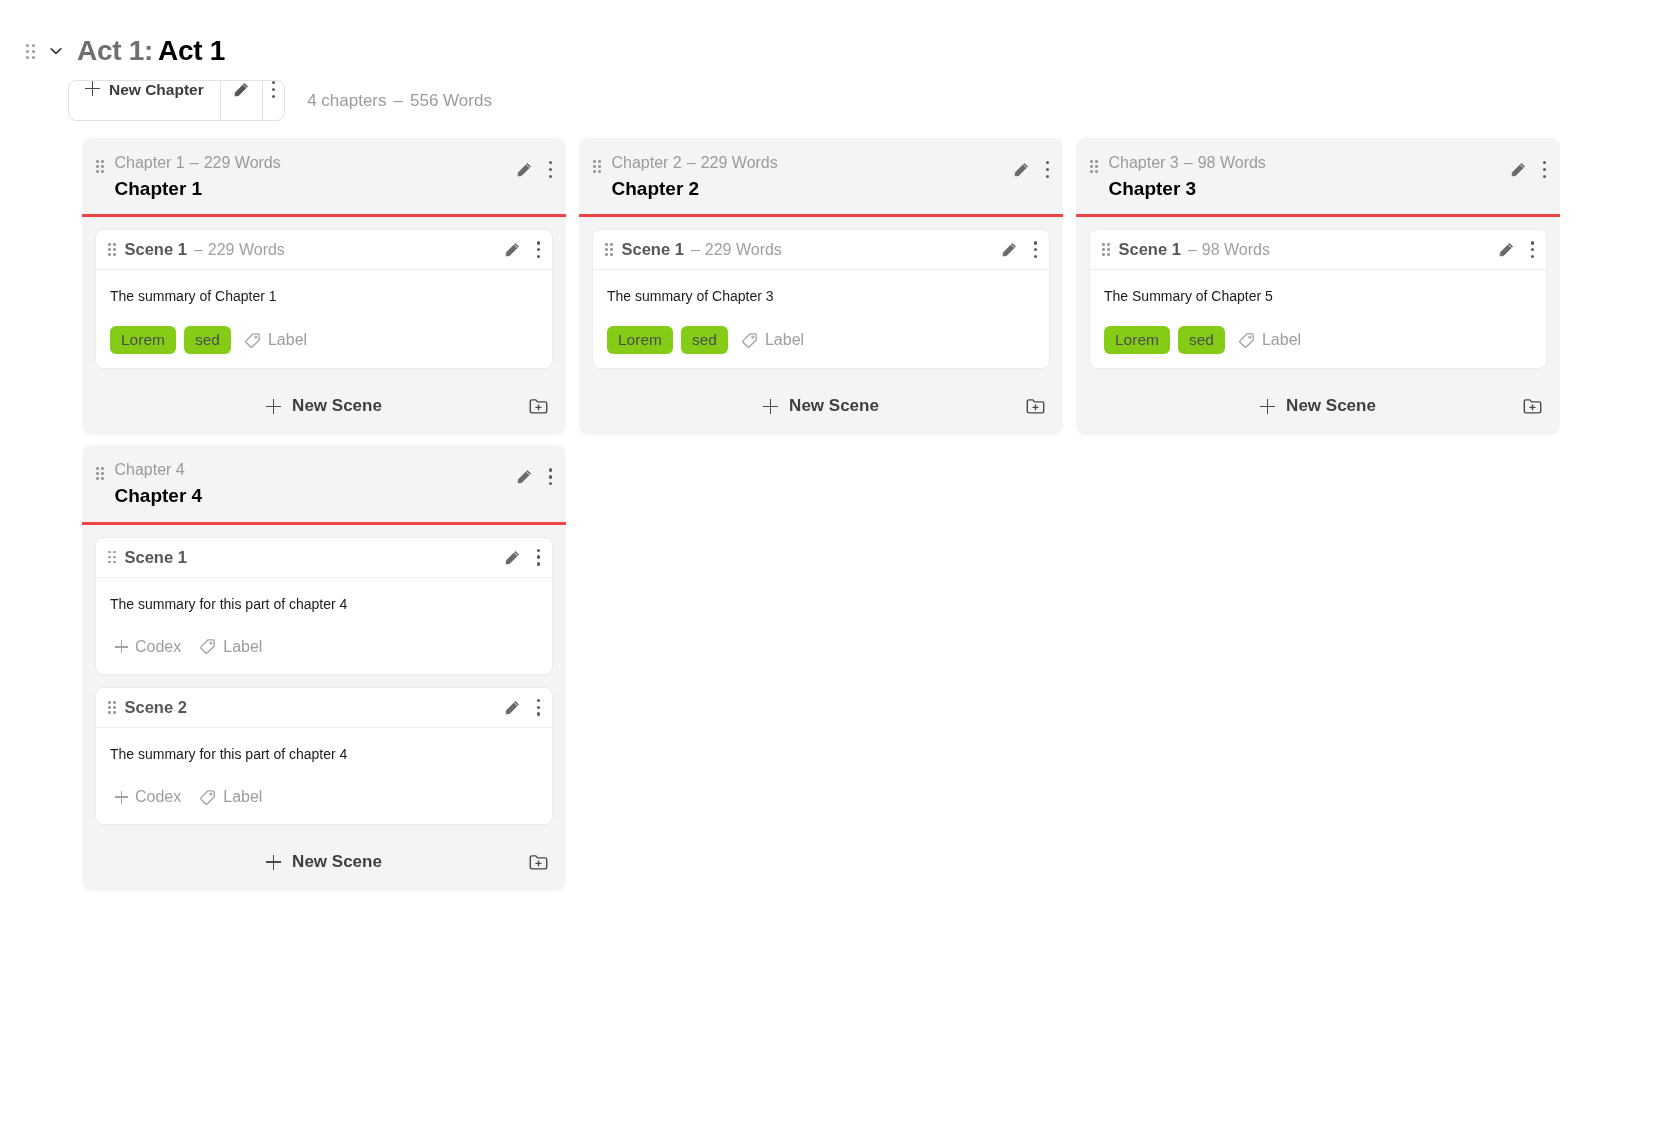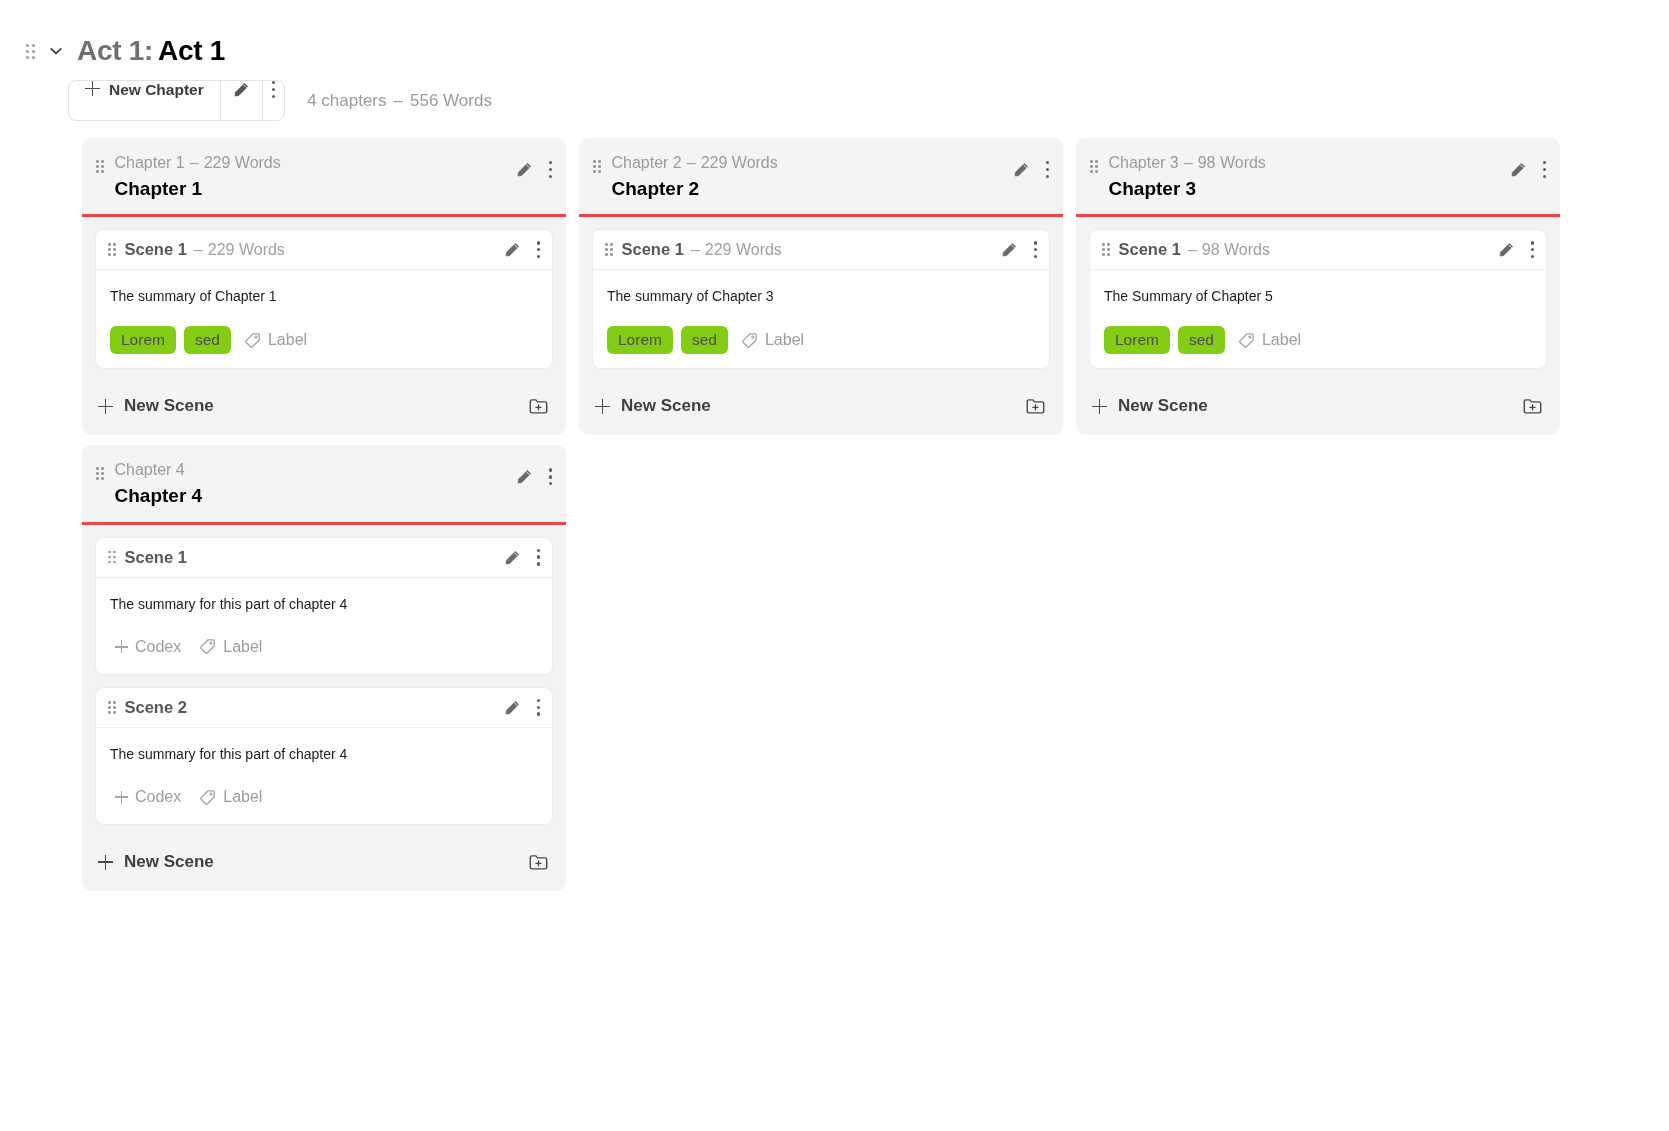--- a/index.html
+++ b/index.html
@@ -206,21 +206,21 @@
   .plus.gray::before, .plus.gray::after { background: #a3a3a3; }
   .plus.sm { width: 13px; height: 13px; }
   .plus.sm::before { top: 5.6px; width: 13px; height: 1.6px; }
   .plus.sm::after { left: 5.6px; height: 13px; width: 1.6px; }
 
   
   .chapter-foot {
     position: relative;
     display: flex;
     align-items: center;
-    justify-content: flex-start;
+    justify-content: center;
     height: 50px;
     padding: 0 16px;
   }
   .new-scene-btn {
     display: inline-flex;
     align-items: center;
     gap: 11px;
     font-size: 17px;
     font-weight: 600;
     color: #3f3f3f;

